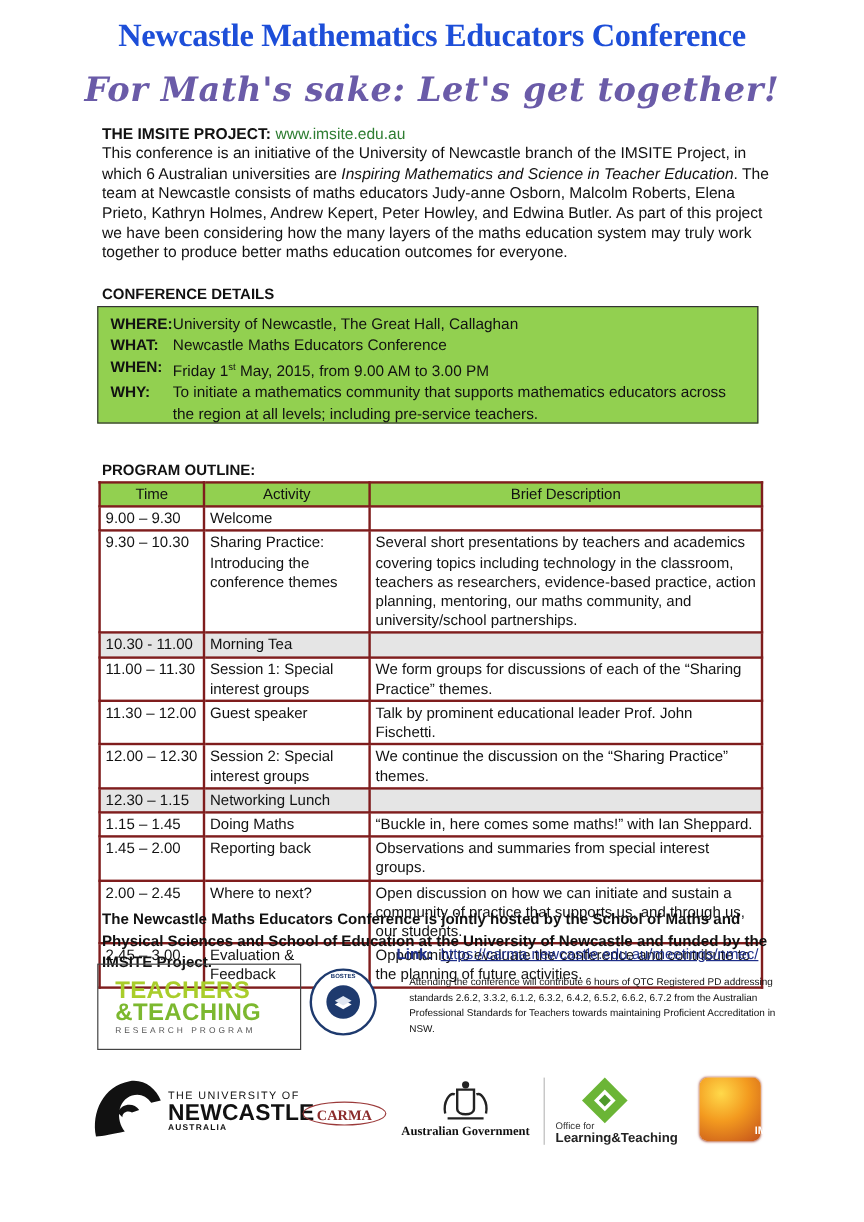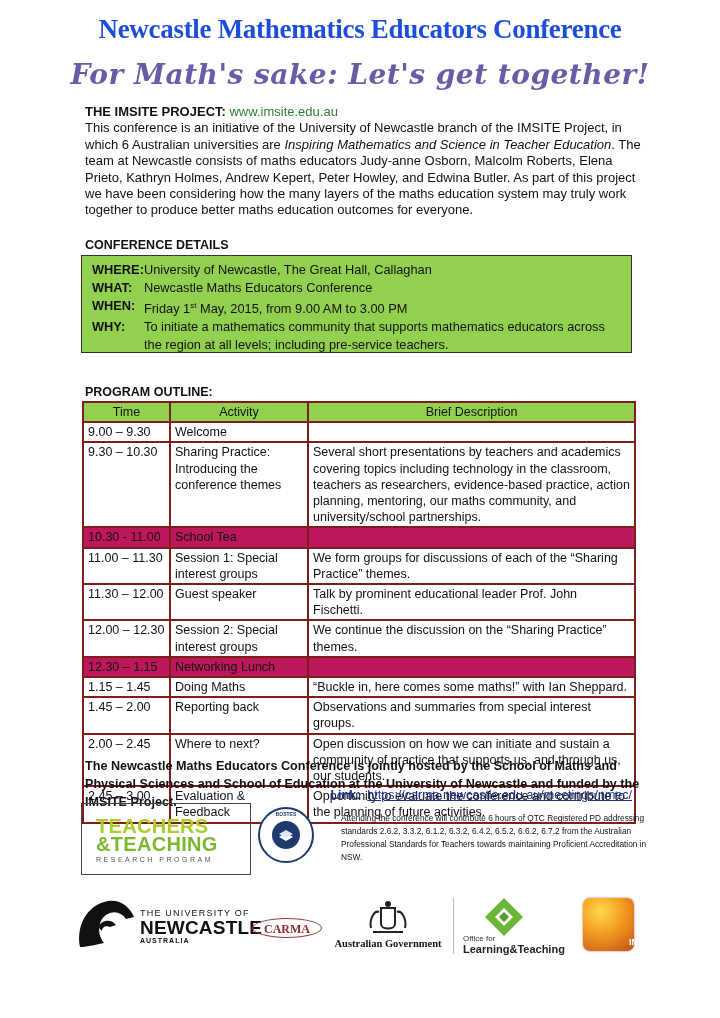--- a/index.html
+++ b/index.html
@@ -10,21 +10,21 @@
   .intro .lbl { font-weight: bold; }
   .intro .url { color: #2e7d32; }
   .section-h { position: absolute; left: 85px; font-weight: bold; font-size: 12.5px; }
   .details { position: absolute; left: 81px; top: 255px; width: 551px; height: 98px; background: #92d050; border: 1.5px solid #333; box-sizing: border-box; padding: 5px 10px; font-size: 12.8px; line-height: 18px; }
   .details .row { display: flex; }
   .details .k { width: 52px; font-weight: bold; flex-shrink: 0; }
   .details sup { font-size: 8px; }
   table.prog { position: absolute; left: 82px; top: 401px; width: 554px; border-collapse: collapse; font-size: 12.5px; line-height: 16.2px; }
   table.prog th, table.prog td { border: 2px solid #7f1d1d; padding: 1px 4px; vertical-align: top; text-align: left; }
   table.prog th { background: #92d050; font-weight: normal; text-align: center; padding: 1px 4px; }
-  table.prog tr.hl td { background: #be185d; }
+  table.prog tr.hl td { background: #e5e5e5; }
   .c1 { width: 77px; } .c2 { width: 128px; }
   .hosted { position: absolute; left: 85px; top: 757px; width: 560px; font-weight: bold; font-size: 12.6px; line-height: 18px; }
   .link { position: absolute; right: 88px; top: 788px; font-size: 12.5px; font-weight: bold; color: #1f2f8a; }
   .link a { color: #1f2f8a; font-weight: normal; text-decoration: underline; }
   .tt-box { position: absolute; left: 81px; top: 803px; width: 170px; height: 72px; border: 1px solid #444; box-sizing: border-box; }
   .tt-l1, .tt-l2 { position: absolute; left: 14px; font-weight: bold; font-size: 20px; color: #a9cd2b; letter-spacing: 0.3px; }
   .tt-l1 { top: 11px; } .tt-l2 { top: 29px; color: #7cb82f; }
   .tt-l3 { position: absolute; left: 14px; top: 52px; font-size: 7px; letter-spacing: 2.5px; color: #555; }
   .bostes { position: absolute; left: 258px; top: 807px; width: 56px; height: 56px; border-radius: 50%; border: 2px solid #1e3a6e; box-sizing: border-box; background: #fff; }
   .bostes .inner { position: absolute; left: 12px; top: 12px; width: 28px; height: 28px; border-radius: 50%; background: #1e3a6e; }
@@ -94,21 +94,21 @@
         <td>Welcome</td>
         <td></td>
       </tr>
       <tr>
         <td>9.30 – 10.30</td>
         <td>Sharing Practice: Introducing the conference themes</td>
         <td>Several short presentations by teachers and academics covering topics including technology in the classroom, teachers as researchers, evidence-based practice, action planning, mentoring, our maths community, and university/school partnerships.</td>
       </tr>
       <tr class="hl">
         <td>10.30 - 11.00</td>
-        <td>School Tea</td>
+        <td>Morning Tea</td>
         <td></td>
       </tr>
       <tr>
         <td>11.00 – 11.30</td>
         <td>Session 1: Special interest groups</td>
         <td>We form groups for discussions of each of the “Sharing Practice” themes.</td>
       </tr>
       <tr>
         <td>11.30 – 12.00</td>
         <td>Guest speaker</td>

